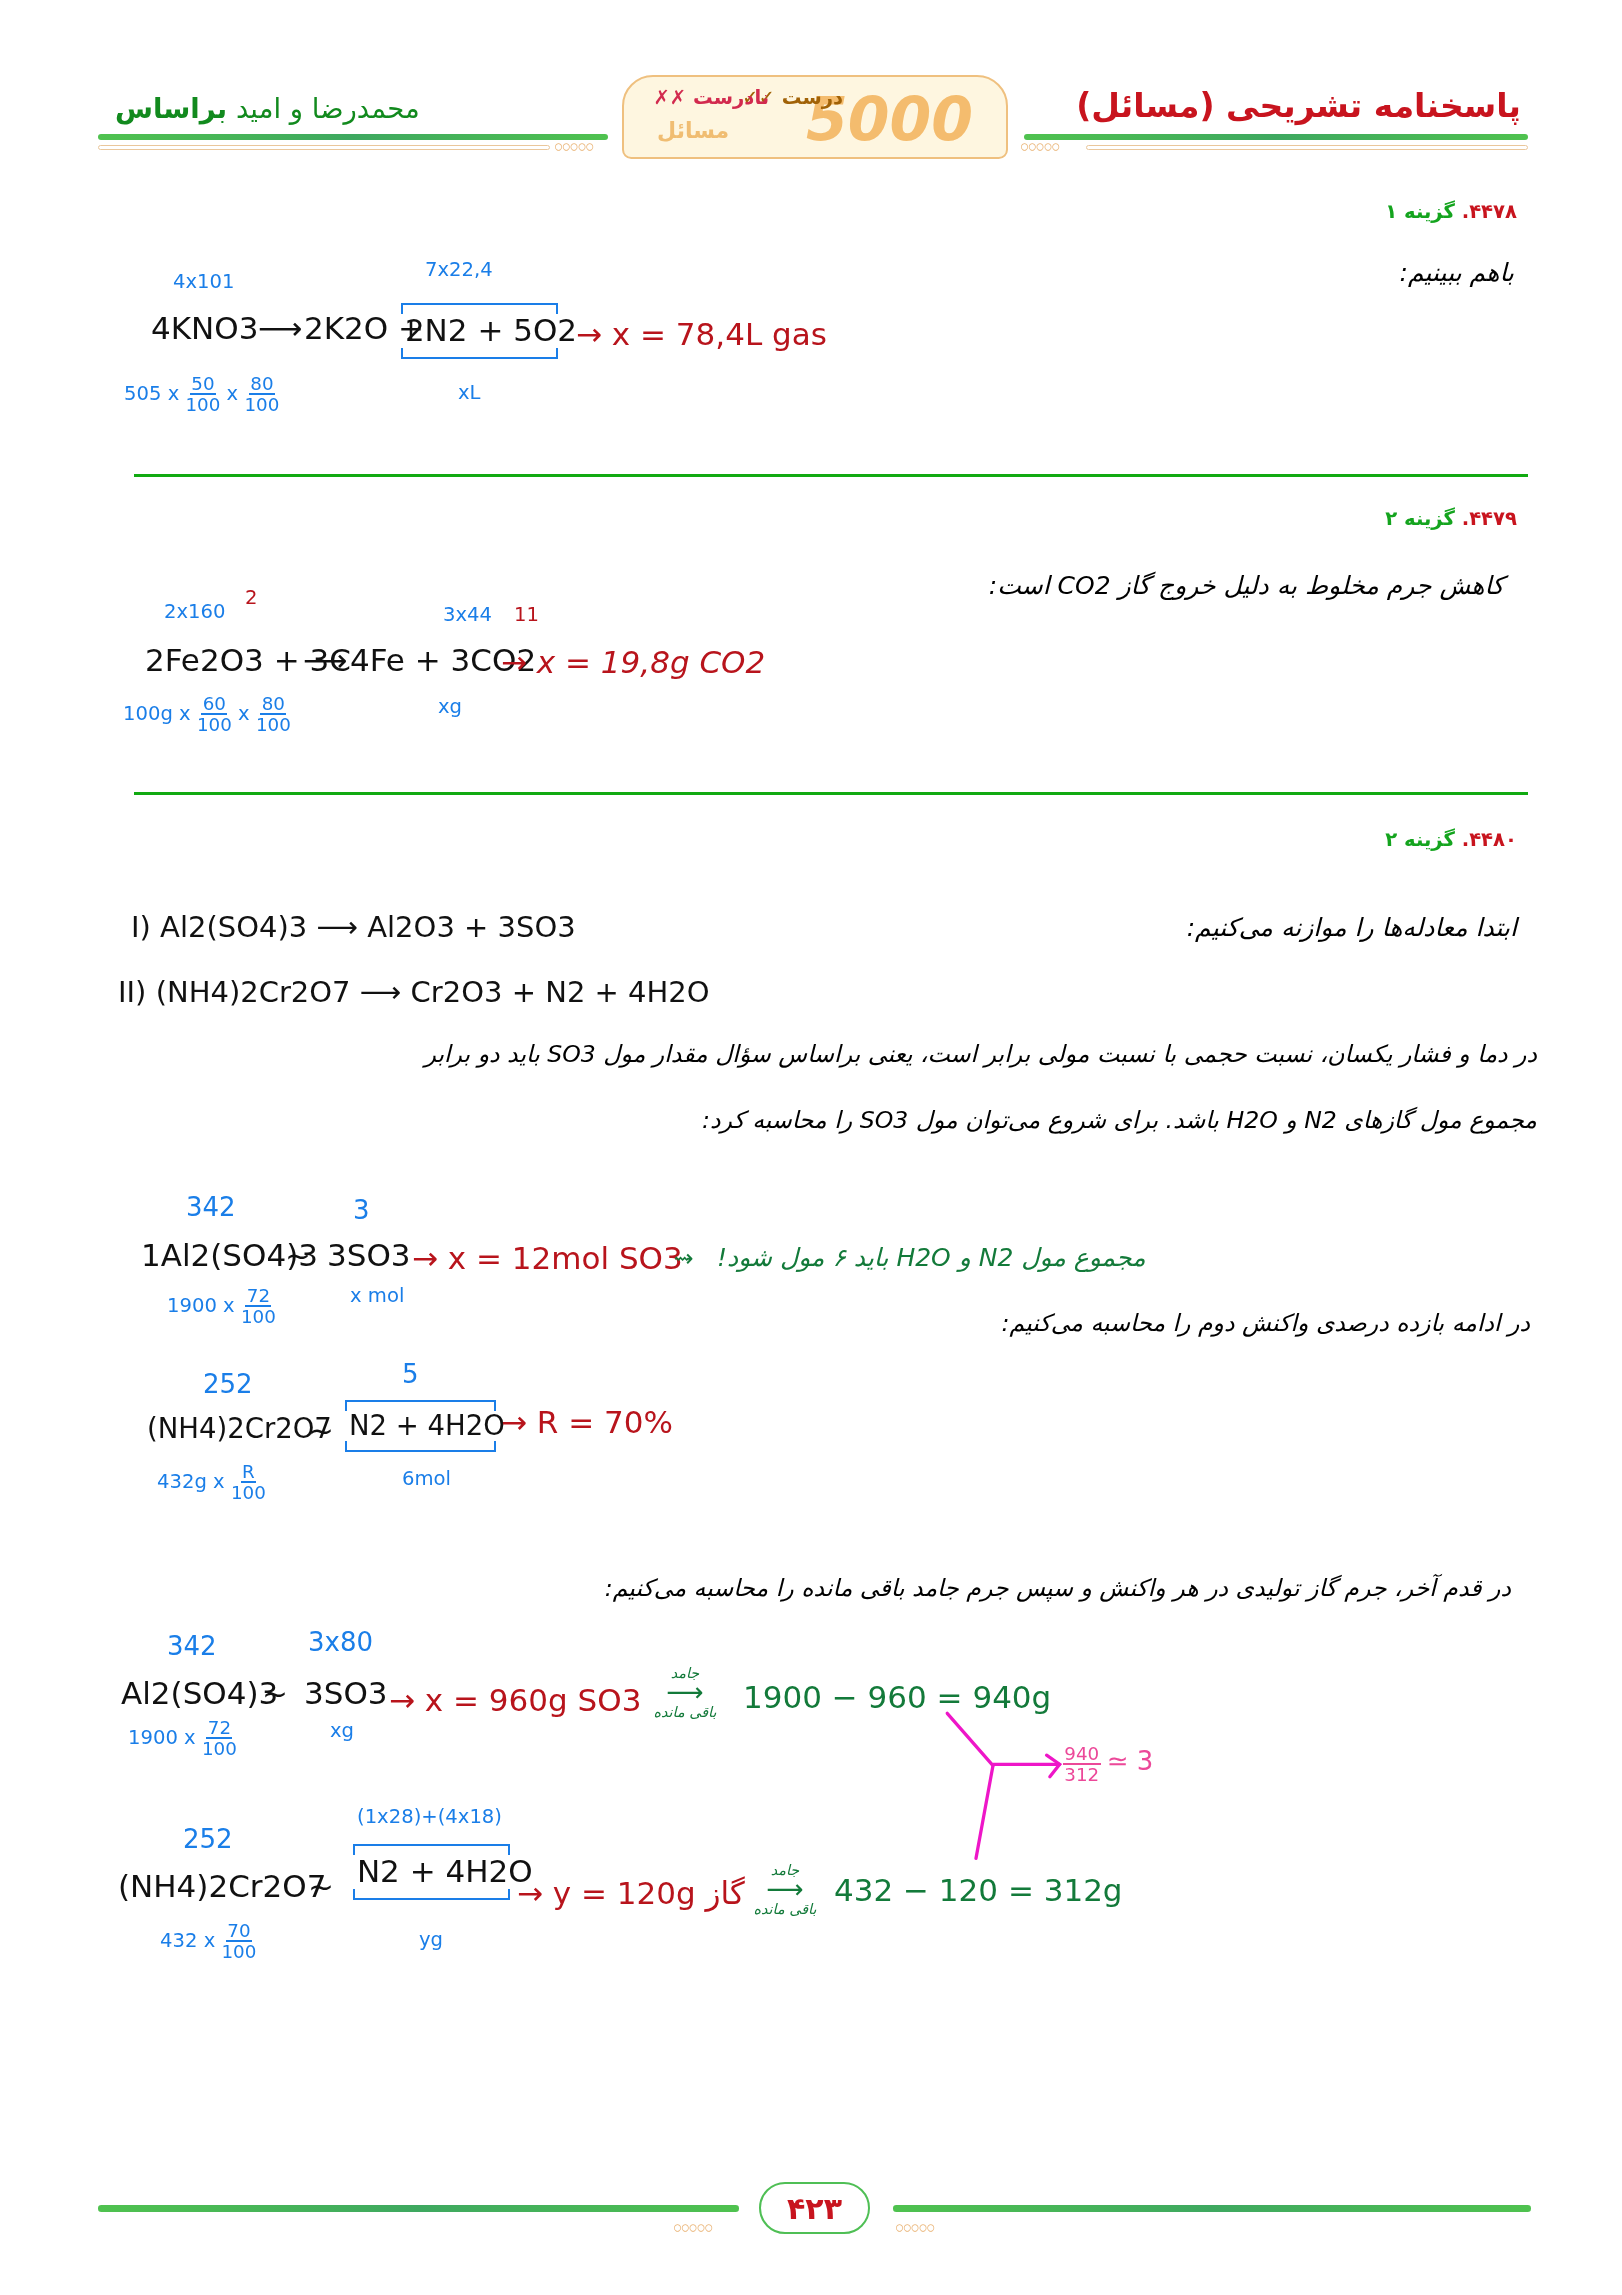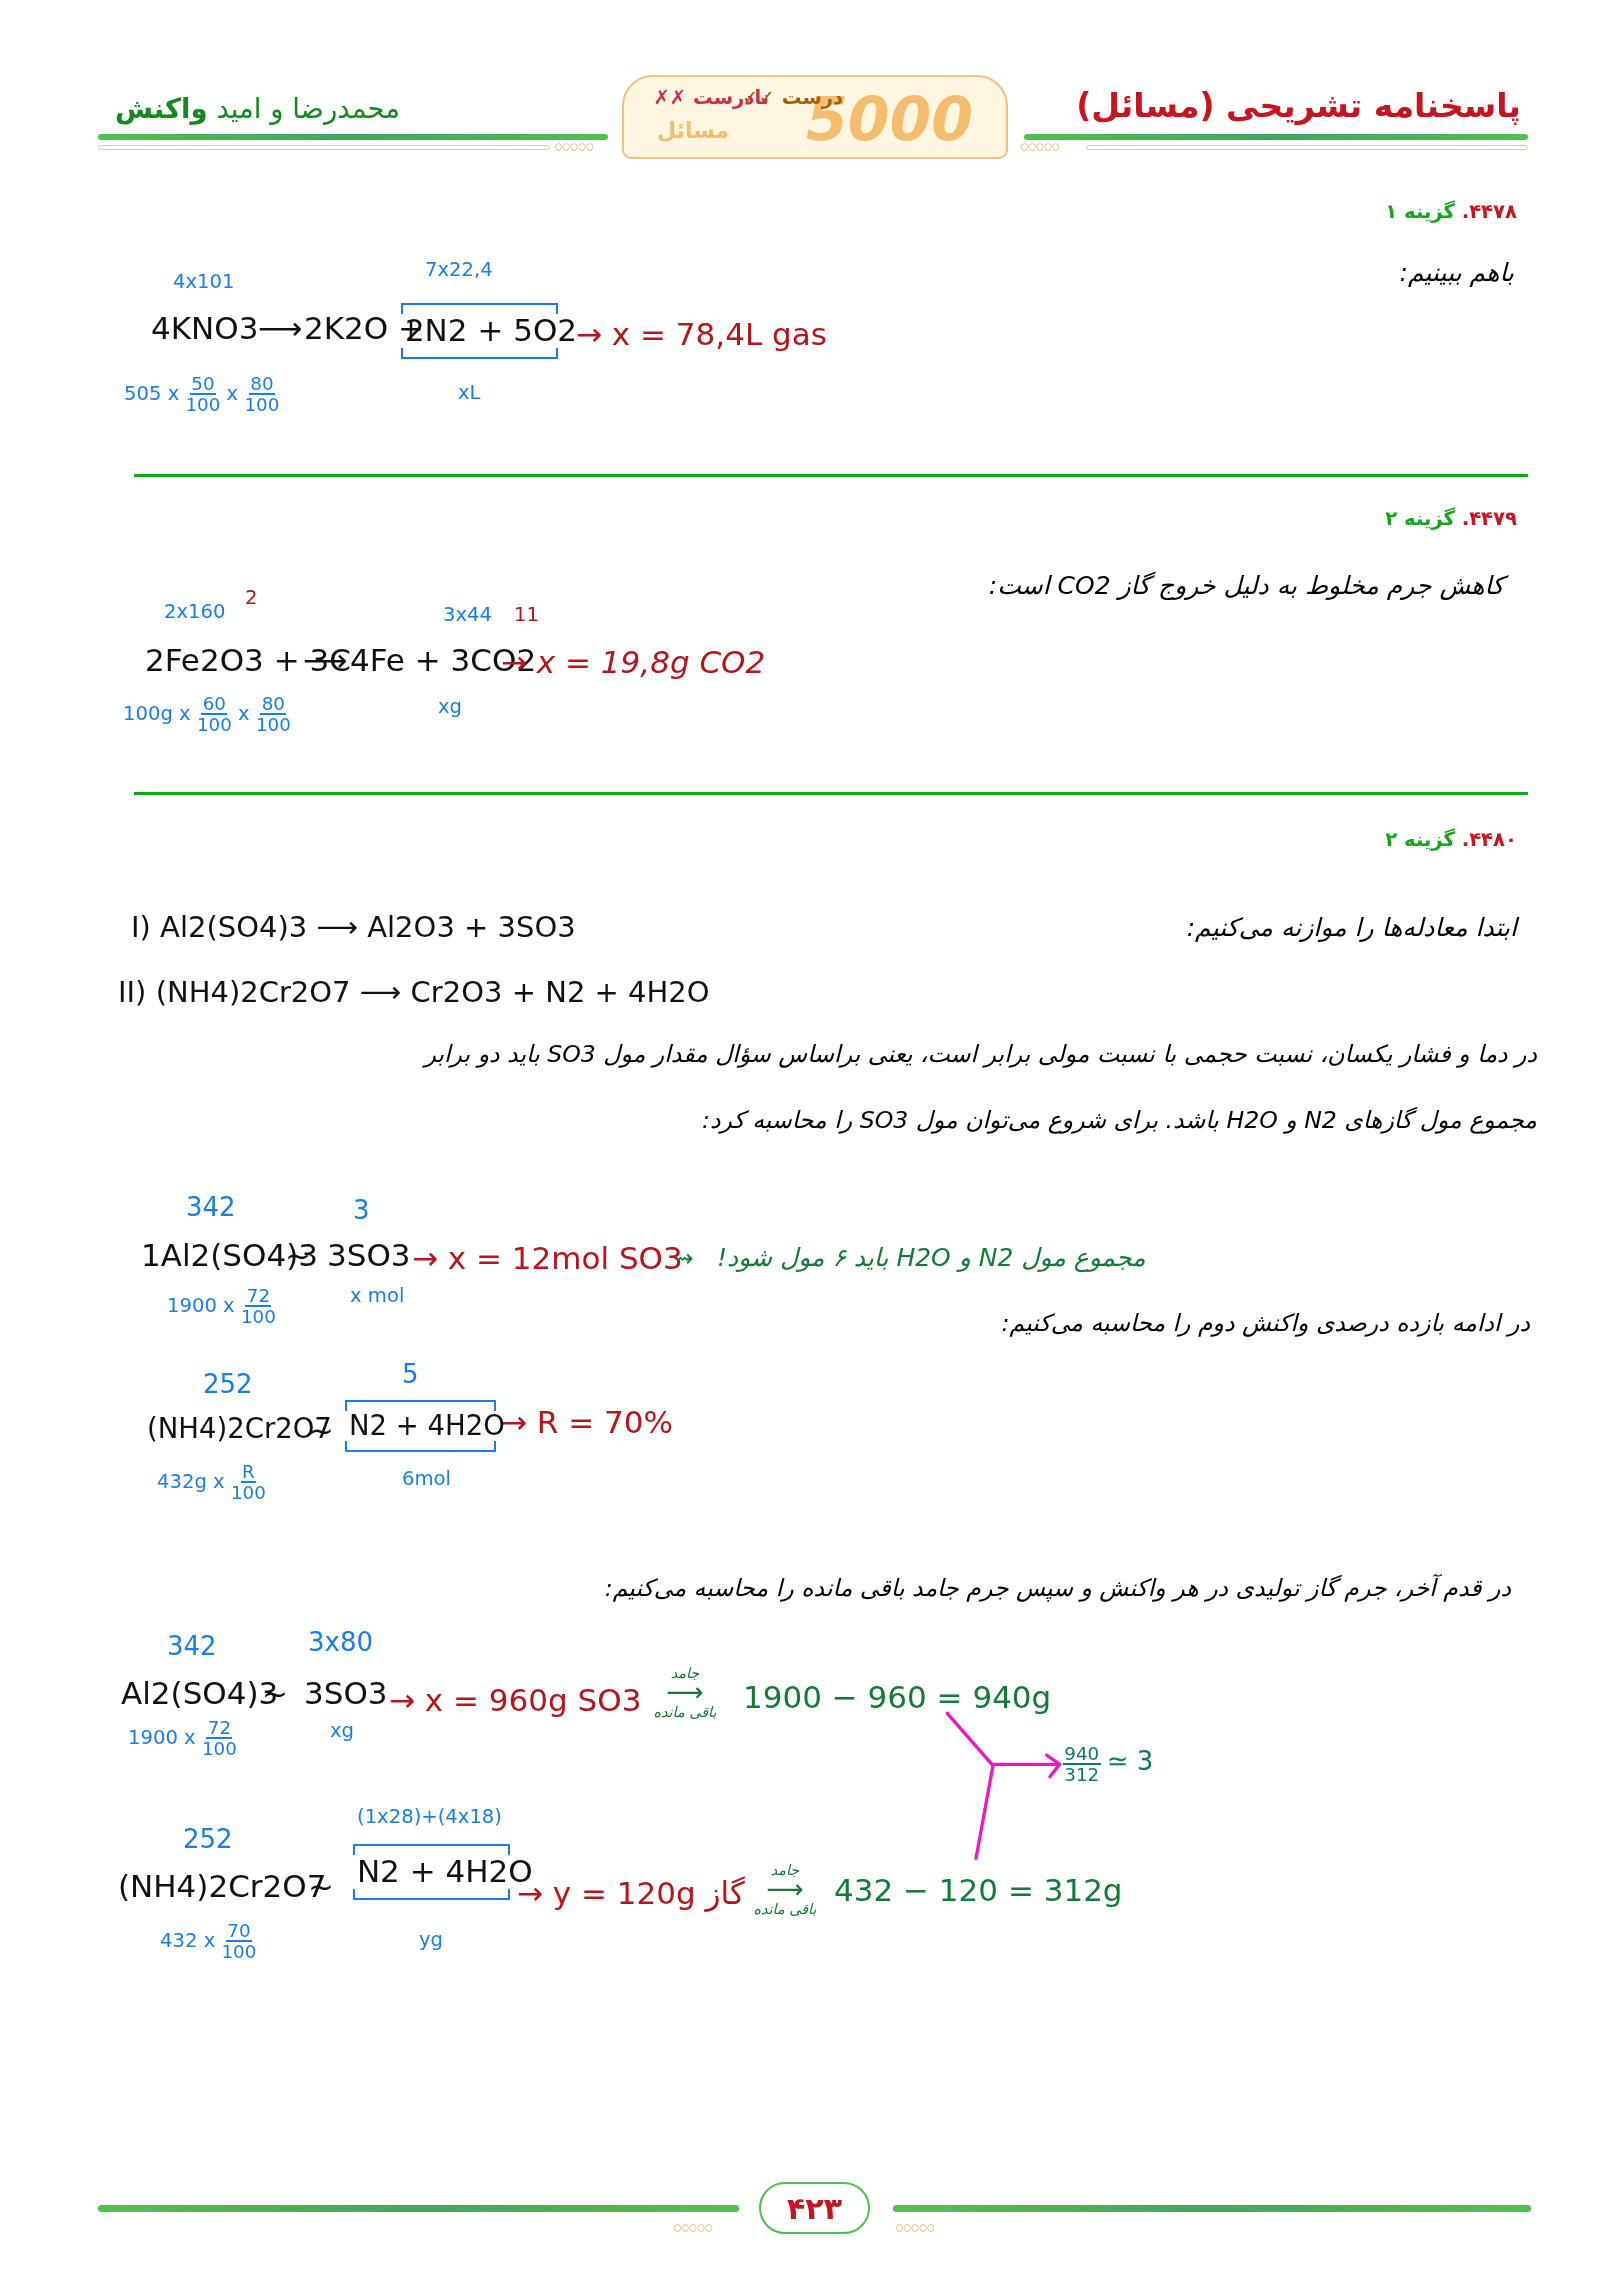--- a/index.html
+++ b/index.html
@@ -26,41 +26,41 @@
 
   .sep { height: 3.3px; background: #11aa11; }
 
   
   .hw { font-family: "DejaVu Sans", sans-serif; white-space: nowrap; line-height: 1; }
   .hw-fa { direction: rtl; font-family: "DejaVu Sans", sans-serif; color: #000; white-space: nowrap; font-size: 25px; font-style: italic; }
   .ink-black { color: #111; }
   .ink-blue { color: #1a7ee8; }
   .ink-red { color: #b8141c; }
   .ink-green { color: #137a3a; }
-  .ink-magenta { color: #0f766e; }
+  .ink-magenta { color: #ec4899; }
   .eq { font-size: 31px; }
   .note { font-size: 23.6px; }
   .small { font-size: 19.6px; }
   .frac { display: inline-flex; flex-direction: column; align-items: center; vertical-align: middle; font-size: 18.3px; line-height: 1.05; }
   .frac .num { border-bottom: 2px solid currentColor; padding: 0 1.3px; }
   .bracket-top { border: 2.6px solid #1a7ee8; border-bottom: none; height: 9.2px; }
   .bracket-bot { border: 2.6px solid #1a7ee8; border-top: none; height: 9.2px; }
 
   
   .ftr-line { height: 6.5px; border-radius: 3.3px; background: linear-gradient(90deg,#4fc24f,#3ea860,#4fc24f); }
   .page-pill { left: 759px; top: 2182px; width: 111px; height: 52px; border: 2.6px solid #4fbf55; border-radius: 26px; box-sizing: border-box; display: flex; align-items: center; justify-content: center; background: #fff; }
   .page-num { font-size: 30px; font-weight: bold; color: #c8141e; }
 </style>
 </head>
 <body>
 
 <div class="abs hdr-title">پاسخنامه تشریحی (مسائل)</div>
 <div class="abs hdr-authors">
   <span>محمدرضا و امید</span>
-  <b>واکنش</b>
+  <b>براساس</b>
 </div>
 
 <div class="abs hdr-line-green" style="left:1024px; top:134px; width:504px;"></div>
 <div class="abs hdr-line-tan" style="left:1086px; top:145px; width:442px;"></div>
 <div class="abs dots" style="left:1021px; top:139px;">○○○○○</div>
 
 <div class="abs hdr-line-green" style="left:98px; top:134px; width:510px;"></div>
 <div class="abs hdr-line-tan" style="left:98px; top:145px; width:452px;"></div>
 <div class="abs dots" style="left:555px; top:139px;">○○○○○</div>
 

